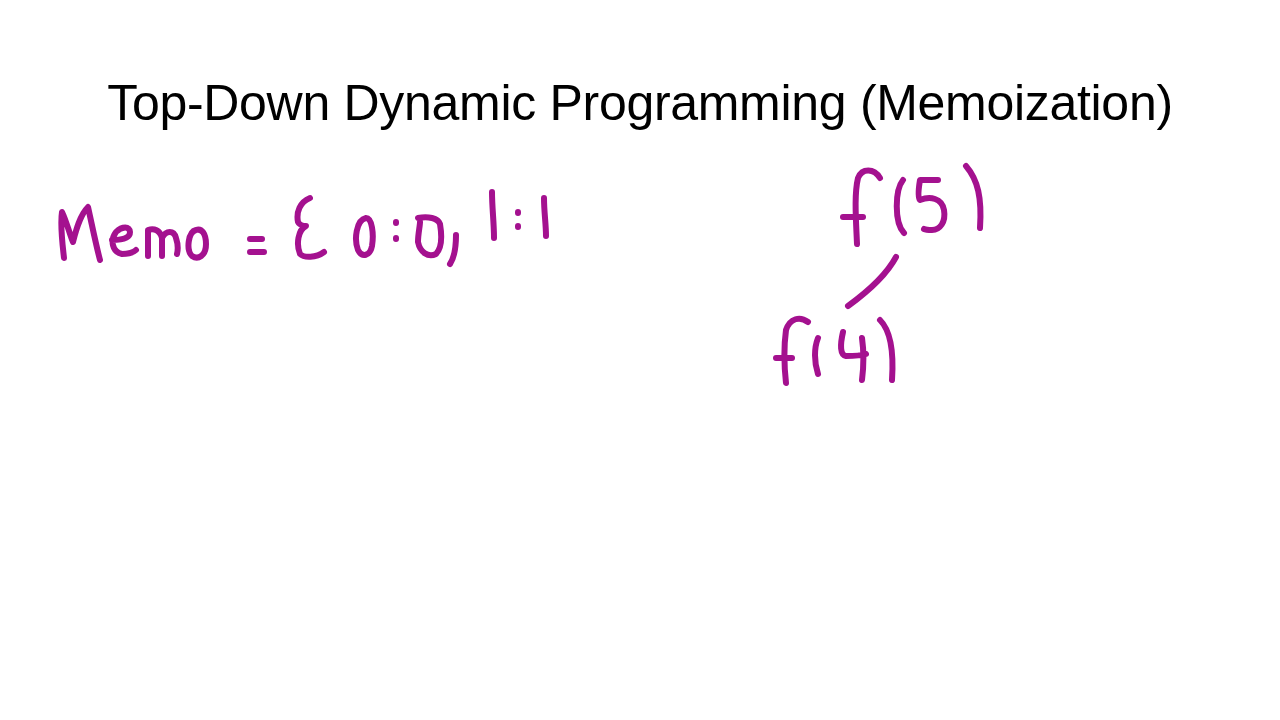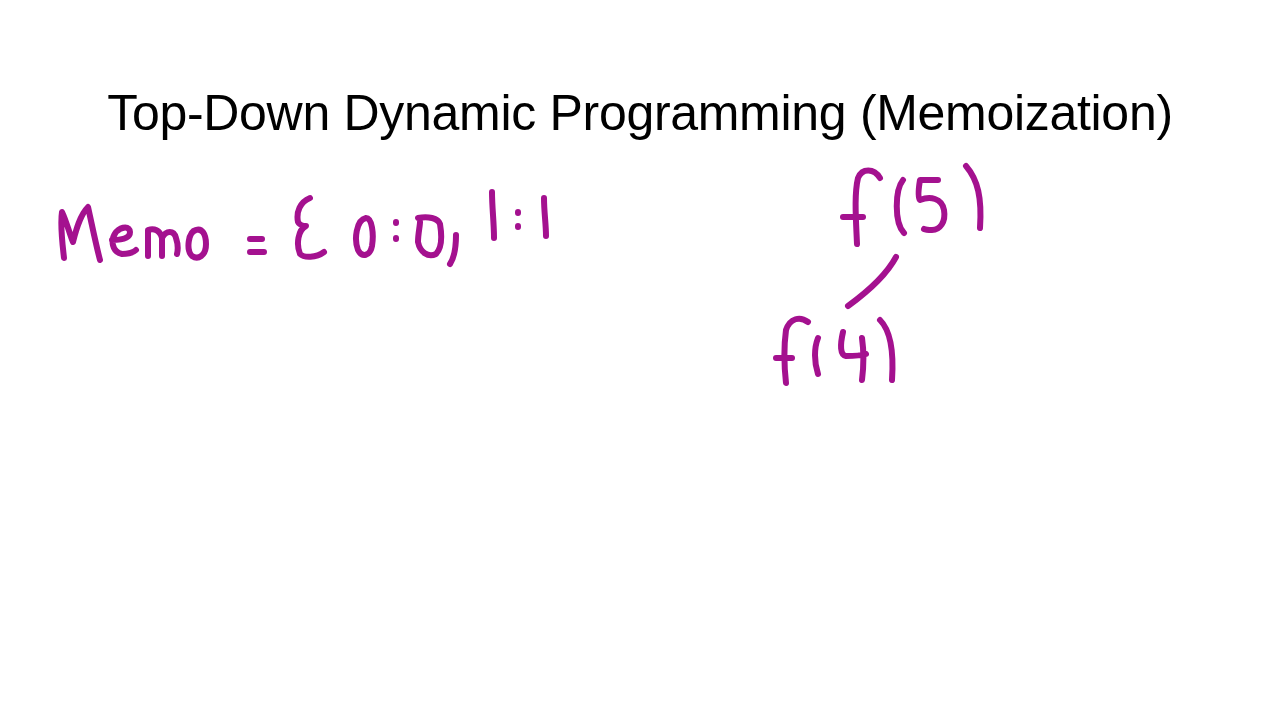--- a/index.html
+++ b/index.html
@@ -1,17 +1,17 @@
 <!DOCTYPE html>
 <html><head>
 <meta charset="utf-8">
 <style>
   html, body { margin:0; padding:0; background:#ffffff; }
   body { width:1280px; height:720px; position:relative; overflow:hidden; font-family:"Liberation Sans", sans-serif; }
-  .title { position:absolute; left:0; top:84px; width:1280px; text-align:center; font-size:50px; color:#000; letter-spacing:-0.3px; font-family:"Liberation Sans", sans-serif; }
+  .title { position:absolute; left:0; top:74px; width:1280px; text-align:center; font-size:50px; color:#000; letter-spacing:-0.3px; font-family:"Liberation Sans", sans-serif; }
   svg.ink { position:absolute; left:0; top:0; }
   .ink path { fill:none; stroke-linecap:round; stroke-linejoin:round; }
   .sr { position:absolute; width:1px; height:1px; overflow:hidden; clip:rect(0 0 0 0); }
 </style>
 </head>
 <body>
 
 <div class="title">Top-Down Dynamic Programming (Memoization)</div>
 
 <span class="sr">Memo = {0:0, 1:1</span>

